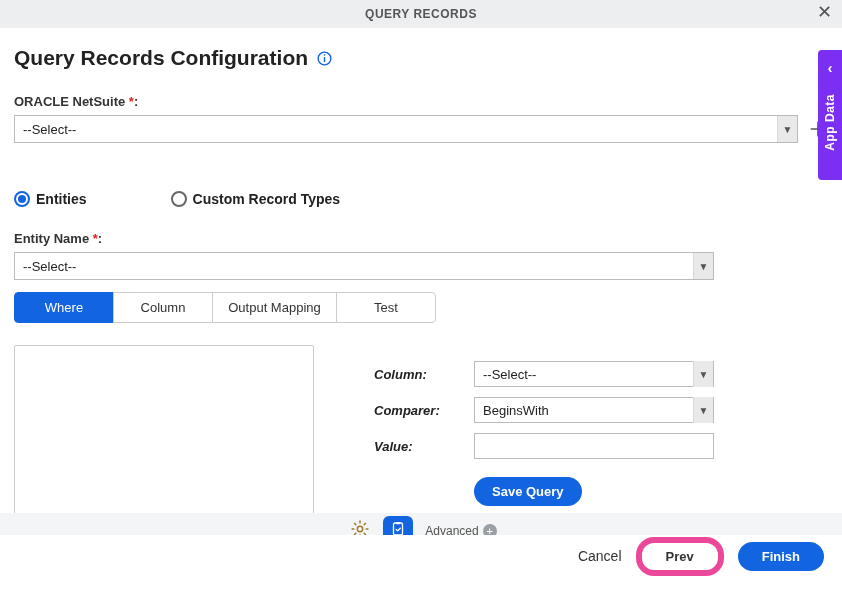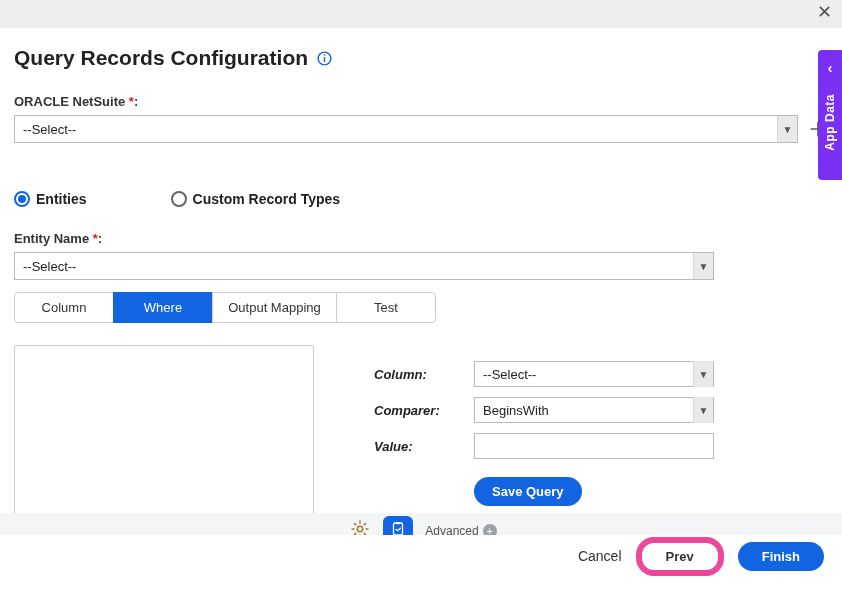--- a/index.html
+++ b/index.html
@@ -48,20 +48,21 @@
   .btn-outline { background:#fff; border:6px solid #ec4899; color:#333; font-weight:700; font-size:13px; padding:6px 24px; border-radius:18px; cursor:pointer; }
   .btn-primary { background:#1264e0; color:#fff; border:none; font-weight:700; font-size:13px; padding:7px 24px; border-radius:18px; cursor:pointer; }
   .side-tab { position:absolute; right:0; top:50px; width:24px; height:130px; background:#7b2ff2; border-top-left-radius:4px; border-bottom-left-radius:4px; display:flex; flex-direction:column; align-items:center; padding-top:10px; color:#fff; cursor:pointer; }
   .side-tab-chevron { font-size:14px; font-weight:700; margin-bottom:18px; }
   .side-tab-text { writing-mode: vertical-rl; transform: rotate(180deg); font-size:12px; font-weight:700; letter-spacing:.5px; }
 </style>
 </head>
 <body>
 
 <div class="header">
+  <div class="header-title">QUERY RECORDS</div>
   <div class="header-close">✕</div>
 </div>
 
 <div class="main">
   <div class="title-row">
     <div class="title">Query Records Configuration</div>
     <span class="info-icon">
       <svg viewBox="0 0 24 24" fill="none">
           <circle cx="12" cy="12" r="9" stroke="#1264e0" stroke-width="2"></circle>
           <rect x="11" y="10" width="2" height="7" fill="#1264e0"></rect>
@@ -96,22 +97,22 @@
 
   <label class="label"><span>Entity Name</span> <span class="req">*</span>:</label>
   <div class="select-row" style="margin-bottom:12px;">
     <div class="select" style="max-width:700px;">
       <span>--Select--</span>
       <div class="caret">▼</div>
     </div>
   </div>
 
   <div class="tabs">
+    <div class="tab c1 active">Where</div>
     <div class="tab c0">Column</div>
-    <div class="tab c1 active">Where</div>
     <div class="tab c2">Output Mapping</div>
     <div class="tab c3">Test</div>
   </div>
 
   <div class="where-body">
     <div class="panel"></div>
     <div class="form-area">
       <div class="form-row">
         <div class="form-label">Column:</div>
         <div class="form-control">

